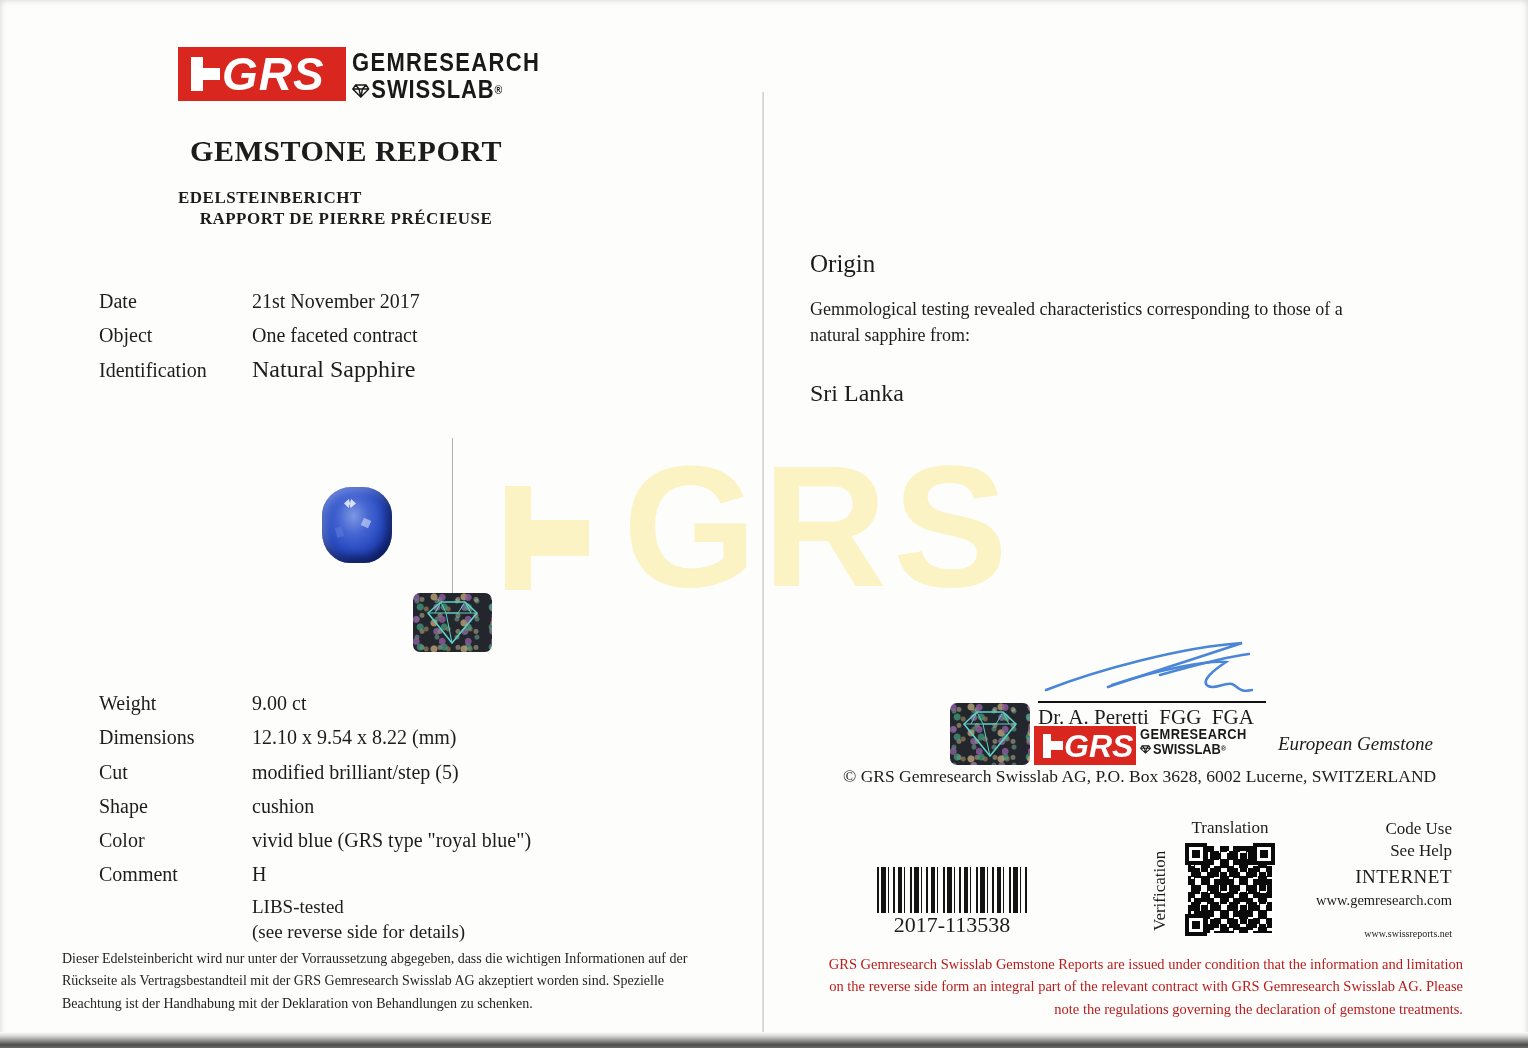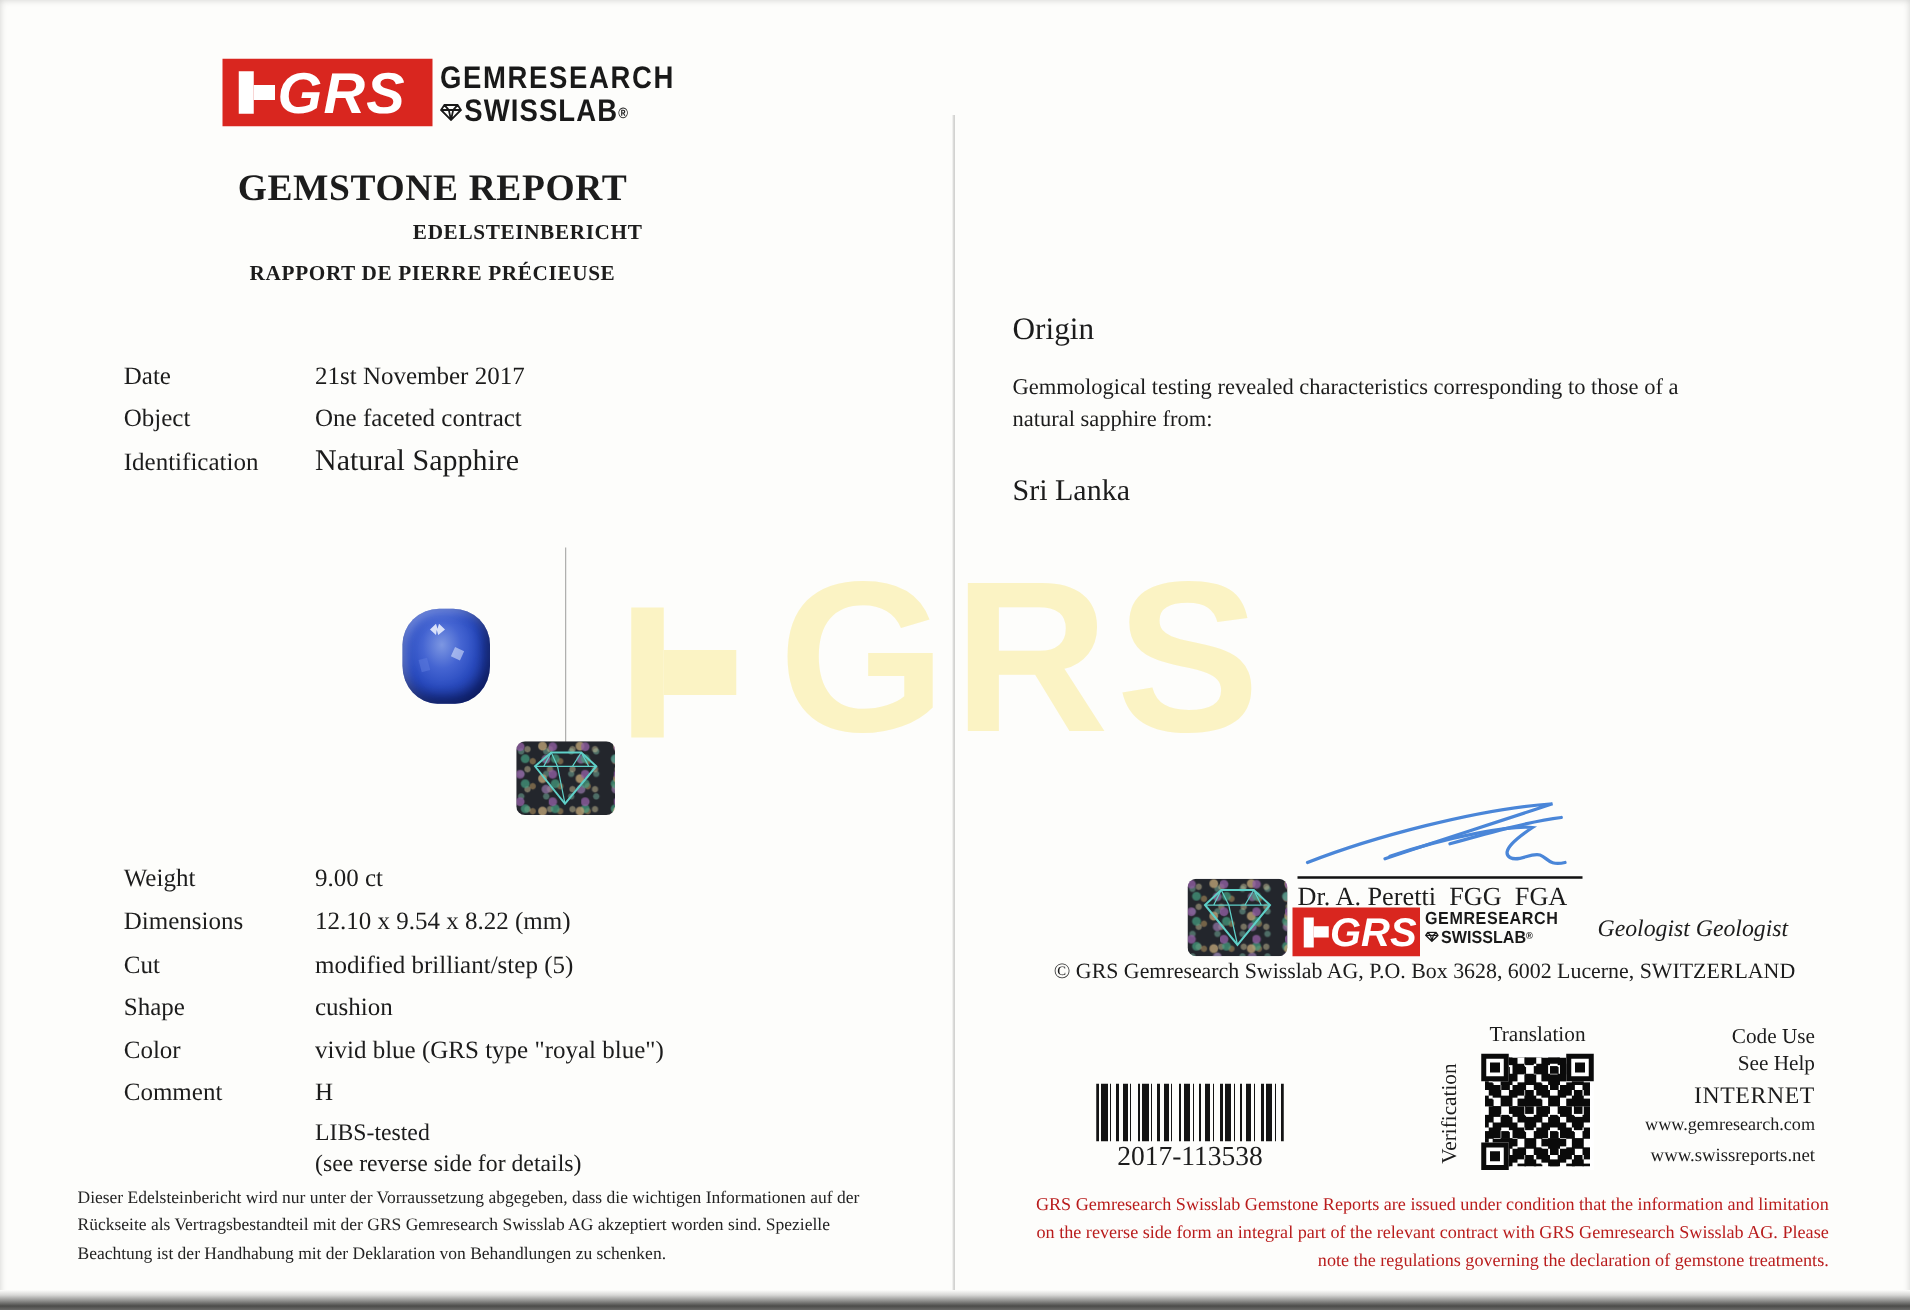--- a/index.html
+++ b/index.html
@@ -27,21 +27,21 @@
   .logo-main .cross .h{left:25px;top:21px;width:17px;height:12px;}
   .logo-main .grs-word{font-size:46px;letter-spacing:1px;}
   .logo-text{font-family:"Liberation Sans",sans-serif;font-weight:bold;color:#191919;transform-origin:left top;}
   .logo-text-main{left:352px;top:50px;transform:scaleX(.88);}
   .logo-text-main .l1{font-size:25px;letter-spacing:1.5px;line-height:1;}
   .logo-text-main .l2{font-size:25px;letter-spacing:1px;line-height:1;margin-top:2px;display:flex;align-items:center;}
   .logo-text-main .reg{font-size:12px;vertical-align:super;}
   .dia-glyph{display:inline-block;margin-right:2px;line-height:1;}
   
   .doc-title{left:178px;top:134px;width:336px;text-align:center;font-weight:bold;font-size:30px;letter-spacing:.5px;}
-  .doc-sub1{left:178px;top:176px;width:336px;text-align:right;font-weight:bold;font-size:17px;letter-spacing:.5px;}
+  .doc-sub1{left:178px;top:188px;width:336px;text-align:left;font-weight:bold;font-size:17px;letter-spacing:.5px;}
   .doc-sub2{left:178px;top:209px;width:336px;text-align:center;font-weight:bold;font-size:17px;letter-spacing:.5px;}
   .field-row{position:absolute;left:99px;display:flex;}
   .field-row .lab{width:153px;font-size:20px;}
   .field-row .val{font-size:20px;white-space:nowrap;}
   .field-row .val.big{font-size:24px;}
   
   .sapphire{left:322px;top:487px;width:70px;height:76px;border-radius:42% 42% 40% 40% / 38% 38% 40% 40%;
     background:radial-gradient(ellipse at 45% 38%, #7d97e2 0%, #4565d2 28%, #2a4cc0 52%, #1e3aa6 76%, #152c86 100%);
     box-shadow:inset -4px -6px 10px rgba(6,16,70,.75), inset 3px 3px 8px rgba(190,205,255,.5);}
   .sapphire .glint1{position:absolute;left:22px;top:12px;width:12px;height:9px;background:rgba(240,245,255,.85);
@@ -102,21 +102,21 @@
   .finder{position:absolute;width:22px;height:22px;background:#fff;border:4px solid #0a0a0a;box-sizing:border-box;}
   .finder::after{content:"";position:absolute;left:3px;top:3px;width:8px;height:8px;background:#0a0a0a;}
   .f-tl{left:0;top:0;} .f-tr{right:0;top:0;} .f-bl{left:0;bottom:0;}
   .qr-top-label{left:1178px;top:818px;width:104px;text-align:center;font-size:17px;}
   .qr-side-label{left:1150px;top:843px;height:95px;font-size:17px;
     writing-mode:vertical-rl;transform:rotate(180deg);text-align:center;}
   .net-block{right:76px;top:818px;width:200px;text-align:right;position:absolute;}
   .net-block .n1{font-size:17px;line-height:1.3;}
   .net-block .n3{font-size:19px;margin-top:4px;letter-spacing:.5px;text-align:right;}
   .net-block .n4{font-size:14.5px;margin-top:4px;}
-  .net-block .n5{font-size:15px;margin-top:8px;}
+  .net-block .n5{font-size:10px;margin-top:19px;}
 </style>
 </head>
 <body>
 
 <div class="scan">
 
   <div class="abs fold-line"></div>
   <div class="abs string-line"></div>
   <div class="abs bottom-band"></div>
 
@@ -247,21 +247,21 @@
     <div class="l2">
       <span class="dia-glyph">
         <svg width="12" height="9" viewBox="0 0 20 14">
             <path d="M4 1 L16 1 L19 5 L10 13 L1 5 Z M1 5 L19 5 M4 1 L8 5 L10 13 L12 5 L16 1" fill="none" stroke="#191919" stroke-width="1.8"></path>
           </svg>
       </span>
       <span>SWISSLAB</span>
         <span class="reg">®</span>
     </div>
   </div>
-  <div class="abs geologist">Geologist Geologist</div>
+  <div class="abs geologist">European Gemstone</div>
   <div class="abs copyright">© GRS Gemresearch Swisslab AG, P.O. Box 3628, 6002 Lucerne, SWITZERLAND</div>
 
   <div class="abs barcode"></div>
   <div class="abs barcode-num">2017-113538</div>
 
   <div class="abs qr-top-label">Translation</div>
   <div class="abs qr-side-label">Verification</div>
   <div class="abs qr-wrap">
     <div class="qr"></div>
     <div class="finder f-tl"></div>

